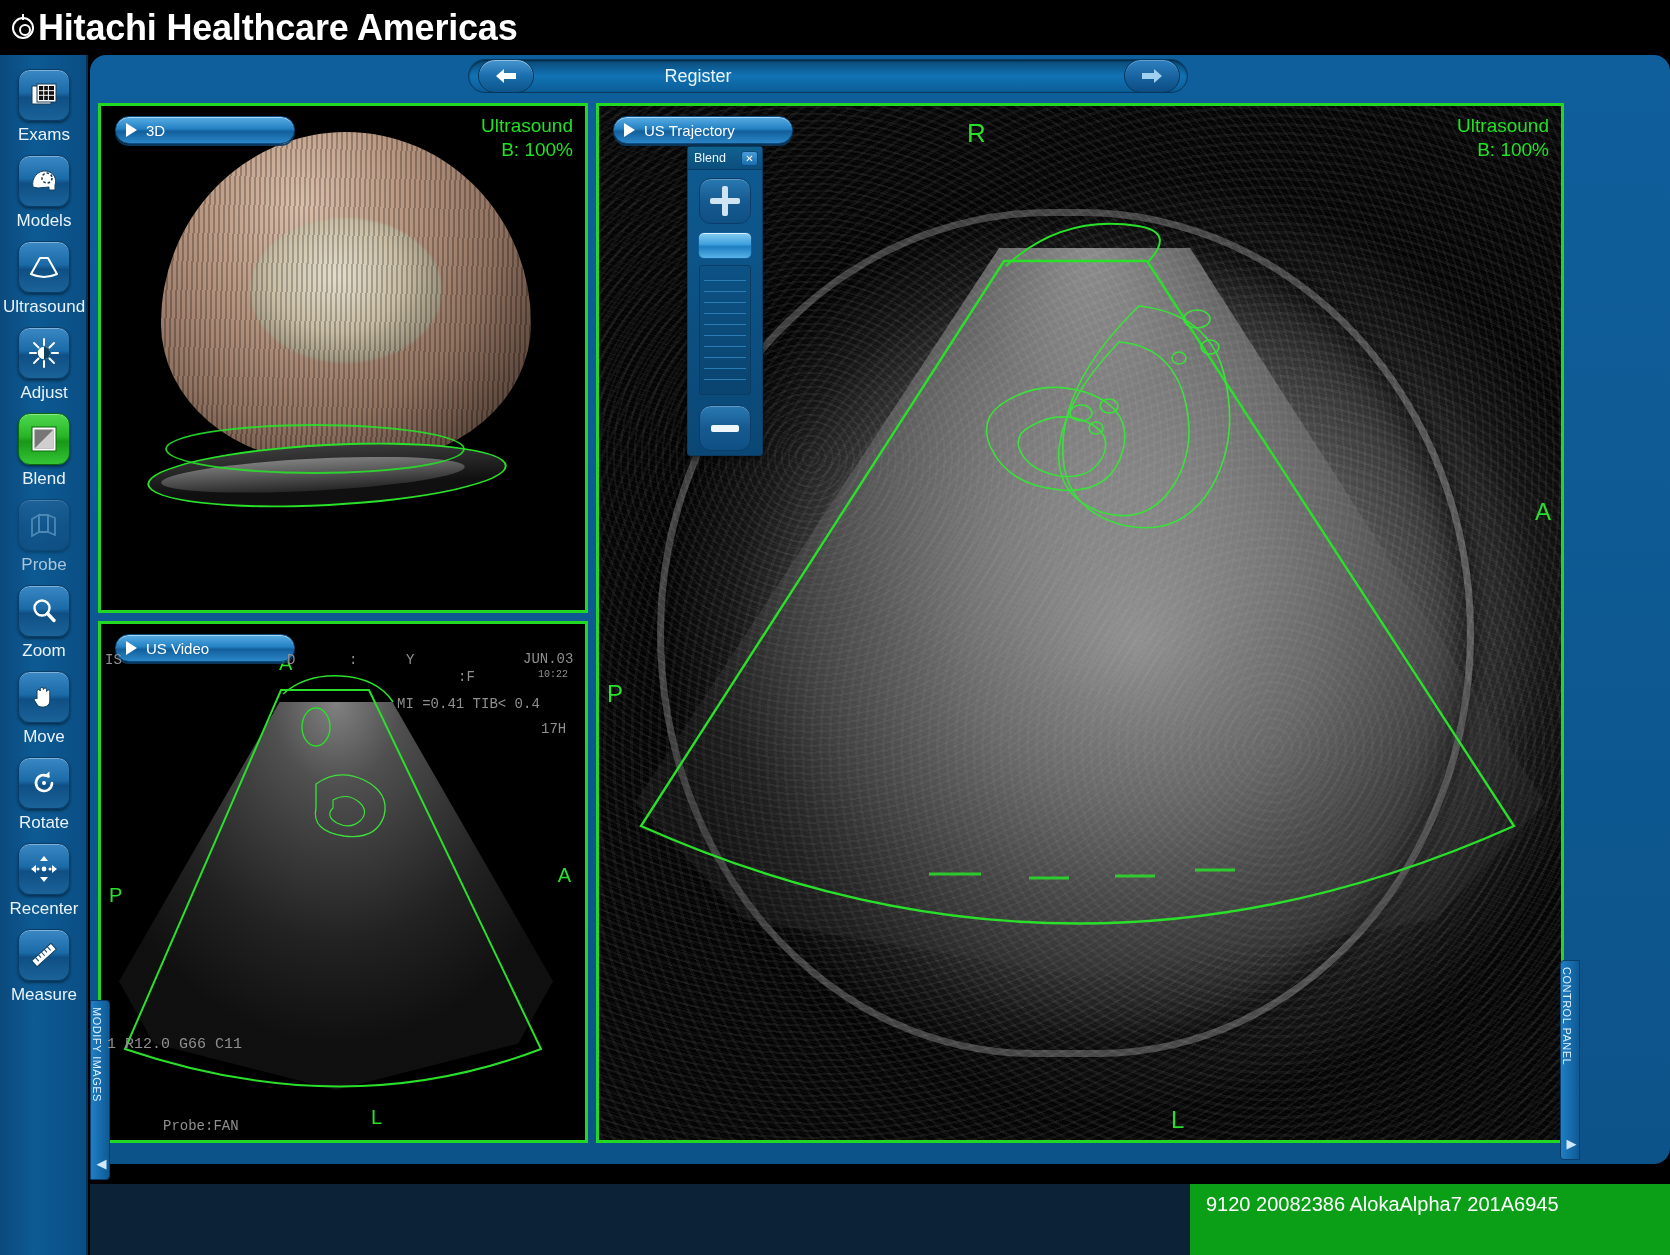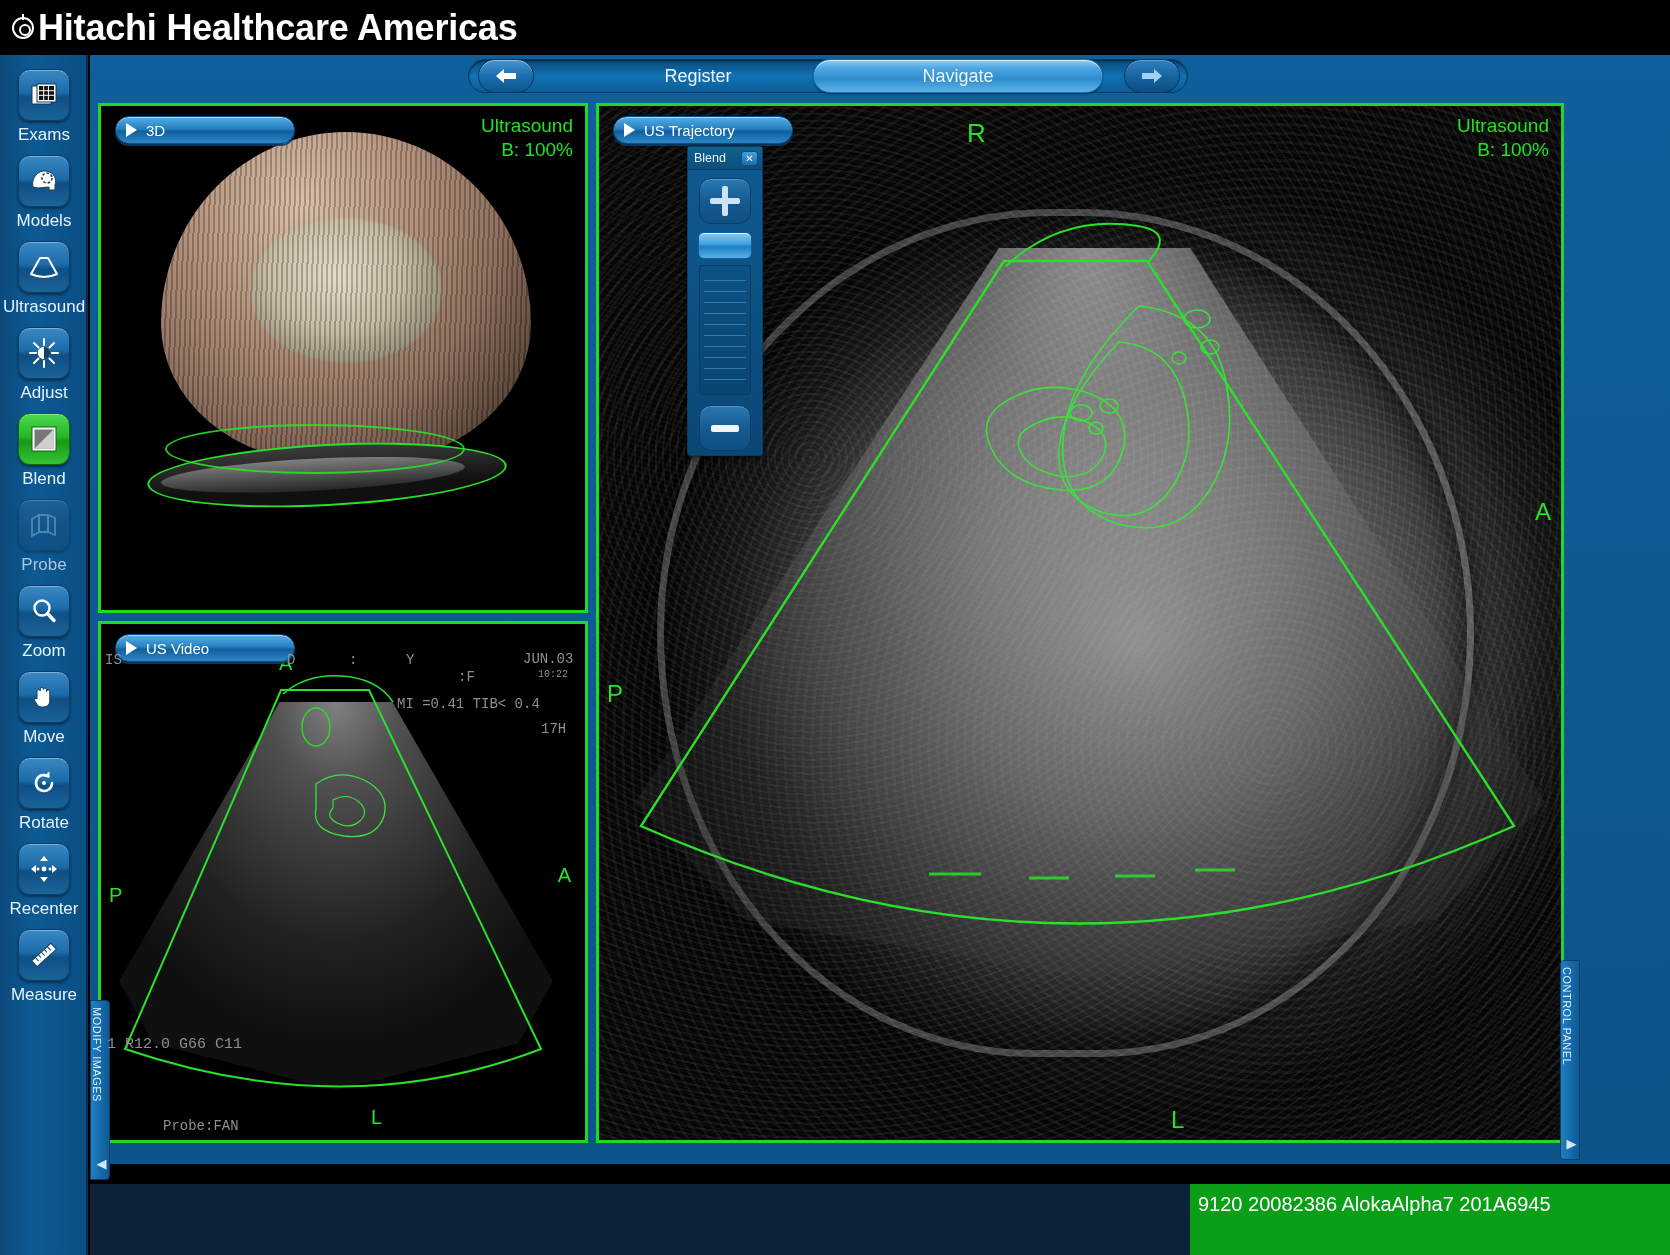--- a/index.html
+++ b/index.html
@@ -78,20 +78,21 @@
   .side-tab.left { left:90px; top:1000px; height:180px; border-radius:0 4px 4px 0; }
   .side-tab.right { left:1560px; top:960px; height:200px; border-radius:4px 0 0 4px; }
   .tab-arrow {
     position:absolute; color:#cfe8ff; font-size:13px; left:3px;
   }
 
   
   .workarea {
     position:absolute; left:90px; top:55px; width:1580px; height:1109px;
     background: linear-gradient(to bottom,#0f5f9c 0%, #0c5389 100%);
+    border-radius: 16px;
   }
   .navbar {
     position:absolute; left:378px; top:0px; width:720px; height:42px;
     display:flex; align-items:center;
   }
   .nav-track {
     position:absolute; left:0; top:4px; width:720px; height:34px;
     border-radius:17px;
     background: linear-gradient(to bottom,#0a4876 0%, #1173b4 50%, #0b5d97 100%);
     border:1px solid #083a61;
@@ -263,21 +264,21 @@
     position:absolute; z-index:4;
     background:
       radial-gradient(ellipse 62% 88% at 50% 0%, rgba(235,235,235,.55) 0%, rgba(190,190,190,.42) 24%,
         rgba(150,150,150,.38) 46%, rgba(105,105,105,.32) 70%, rgba(60,60,60,.26) 100%);
     border:2px solid #2ae02a;
   }
 
   
   .statusbar {
     position:absolute; left:1190px; top:1184px; width:480px; height:71px;
-    background:#0b9f17; color:#fff; padding:6px 0 0 8px;
+    background:#0b9f17; color:#fff; padding:6px 0 0 16px;
   }
   .statusbar div { font-size:20px; line-height:1.45; }
   .status-strip {
     position:absolute; left:90px; top:1184px; width:1100px; height:71px;
     background:#0c2236;
   }
   .vid-overlay { position:absolute; color:#8f8f8f; font-family:"Liberation Mono", monospace; z-index:7; }
 </style>
 </head>
 <body>
@@ -441,23 +442,20 @@
 
     <div class="navbar">
       <div class="nav-track"></div>
       <div class="nav-back">
         <svg width="22" height="16" viewBox="0 0 22 16">
           <path d="M9 1 L1 8 L9 15 L9 11 L21 11 L21 5 L9 5 Z" fill="#fff"></path>
         </svg>
       </div>
       <div class="nav-step register">
         <span>Register</span>
-      </div>
-      <div class="nav-step navigate">
-        <span>Navigate</span>
       </div>
       <div class="nav-fwd">
         <svg width="22" height="16" viewBox="0 0 22 16">
           <path d="M13 1 L21 8 L13 15 L13 11 L1 11 L1 5 L13 5 Z" fill="#9fd0ef"></path>
         </svg>
       </div>
     </div>
 
     <div class="vp" id="vp-3d">
       <div class="img3d">

